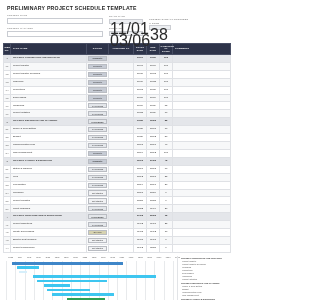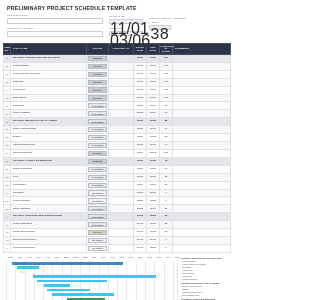--- a/index.html
+++ b/index.html
@@ -21,21 +21,21 @@
   
   .form{ display:flex; align-items:flex-start; padding:0 2px 3px 4px; gap:6px; }
   .form-left{ width:96px; }
   .fld{ margin-bottom:3px; }
   .fld-label{ font-size:2.4px; color:#777; letter-spacing:.15px; margin-bottom:.8px; }
   .fld-box{
     height:6px; background:#fff; border:0.5px solid #c9ccd2;
   }
   .form-mid{ width:34px; padding-top:1px; }
   .form-mid .fld-box{ background:#eceef1; border:0.5px solid #ccced3; height:5px; }
-  .form-right{ width:40px; padding-top:4px;font-family:Liberation Mono, monospace; }
+  .form-right{ width:40px; padding-top:4px; }
   .form-right .fld-label{ font-size:2.3px; line-height:1.25; color:#6f6f6f; }
   .form-right .fld-box{ background:#eceef1; border:0.5px solid #ccced3; height:5px; width:22px; }
 
   
   table{ border-collapse:collapse; width:227px; table-layout:fixed; }
   thead th{
     background:#2d3349; color:#ffffff;
     font-size:2.3px; font-weight:bold; letter-spacing:.1px;
     line-height:1.15; text-align:center; vertical-align:middle;
     padding:1.2px 0.5px; border:0.4px solid #474d63;

